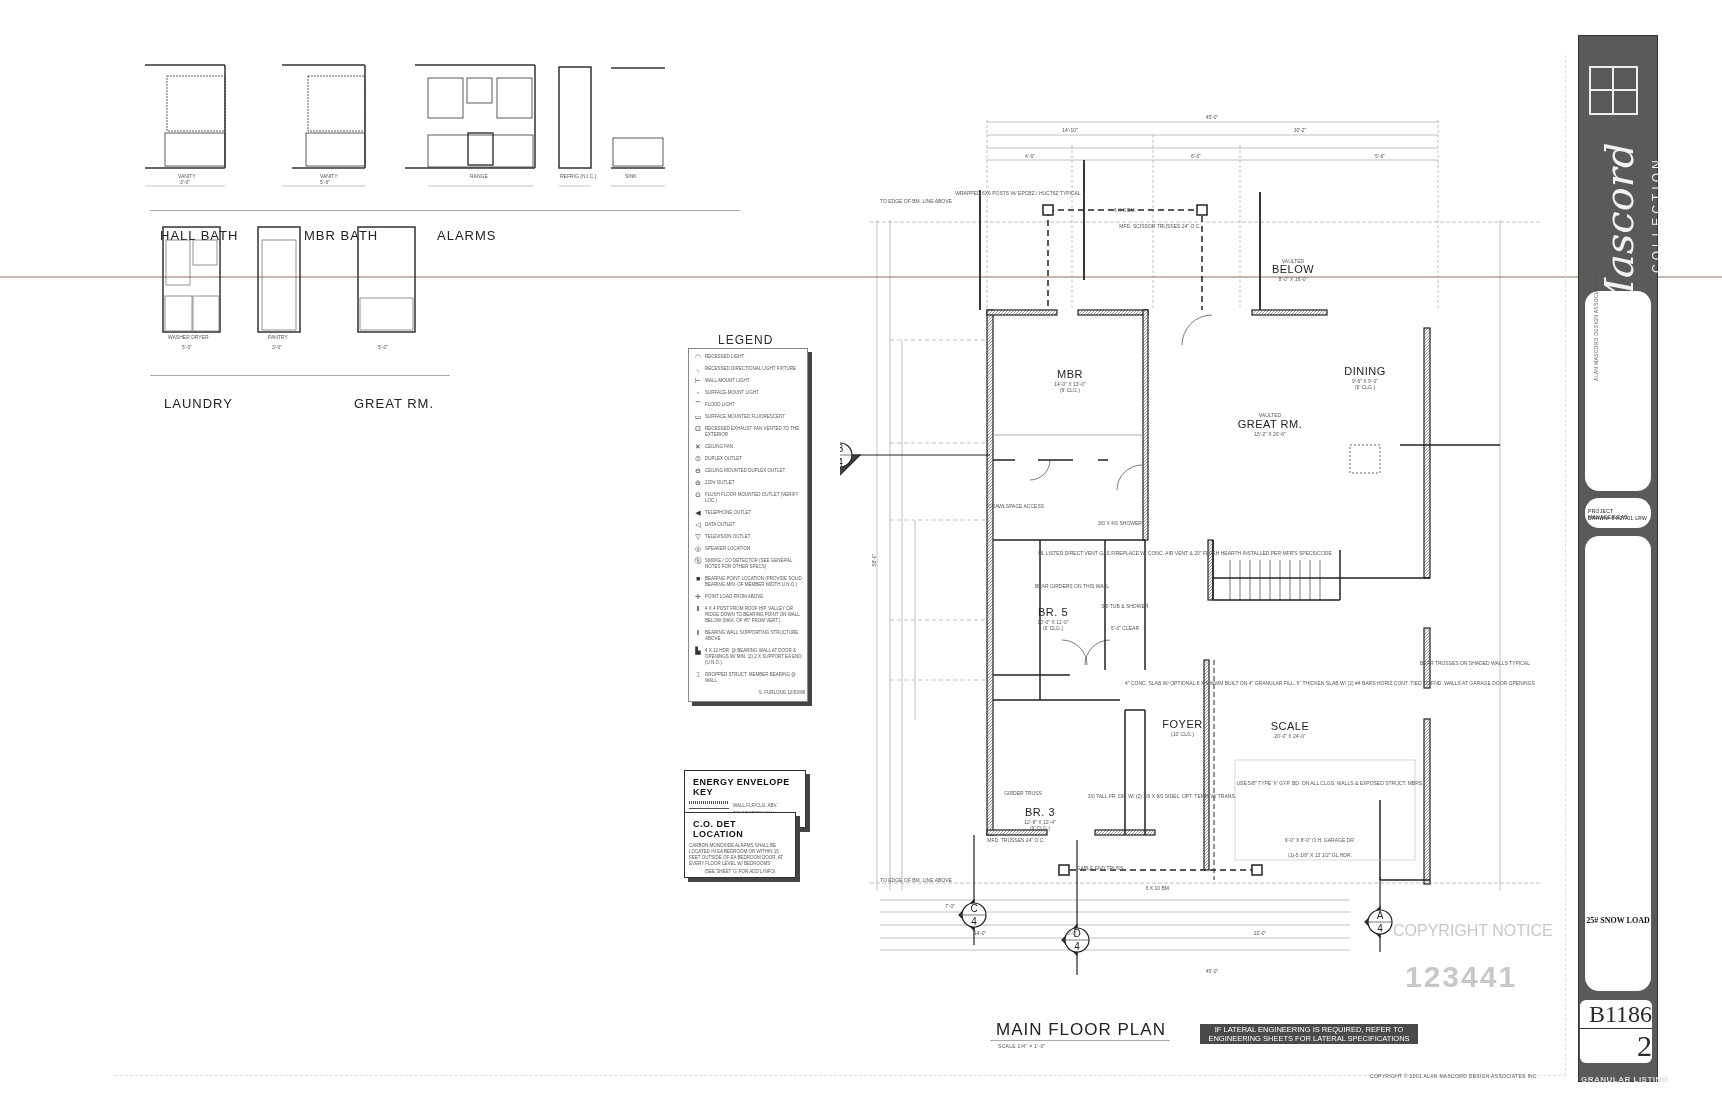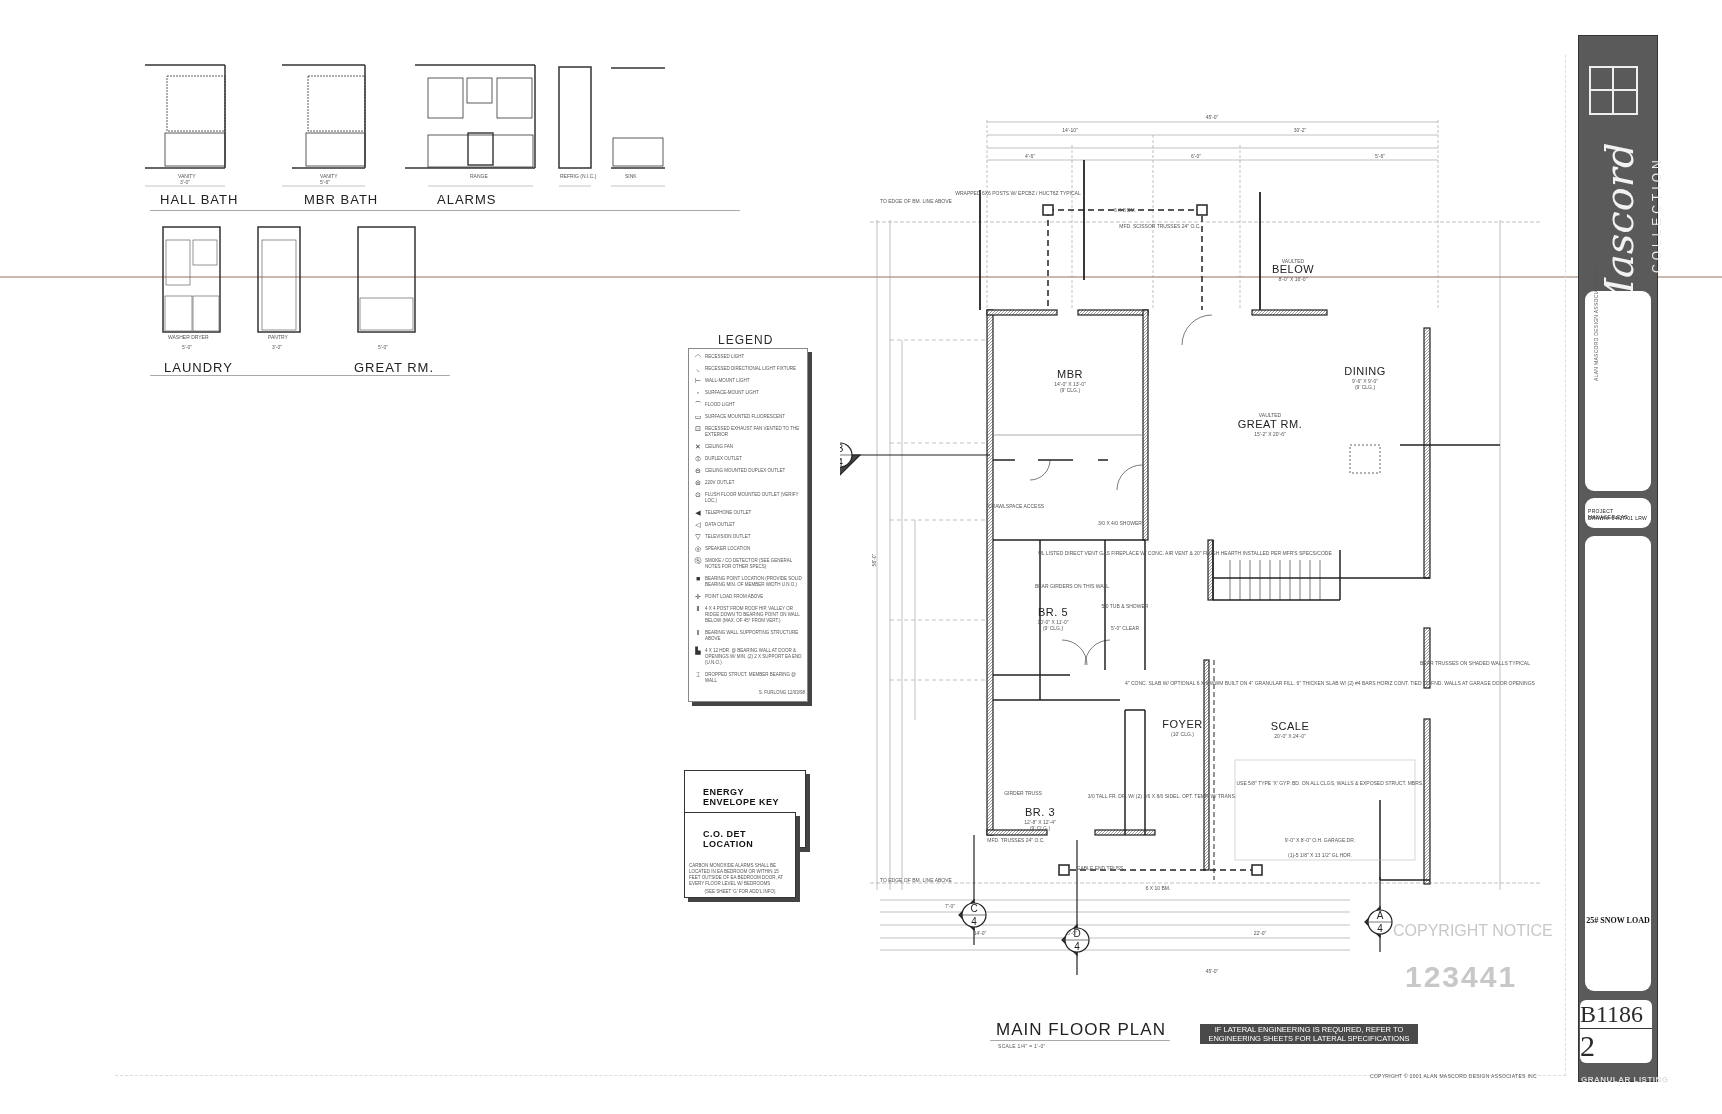--- a/index.html
+++ b/index.html
@@ -1,40 +1,40 @@
 <!DOCTYPE html>
 <html><head>
 <meta charset="utf-8">
 <style>
   html,body{margin:0;padding:0;background:#fff;}
   body{width:1722px;height:1114px;position:relative;overflow:hidden;font-family:"Liberation Sans",sans-serif;color:#2a2a2a;}
   .abs{position:absolute;}
   .hline{position:absolute;left:0;top:276px;width:1722px;height:2px;background:#c8b8b0;}
   .sheet-border{position:absolute;left:115px;top:55px;width:1450px;height:1020px;border-right:1px dashed #ddd;border-bottom:1px dashed #ddd;}
-  .elev-title{position:absolute;font-size:13px;letter-spacing:1px;color:#222;}
+  .elev-title{position:absolute;font-size:13px;letter-spacing:1px;color:#222;margin-top:36px;}
   .elev-line{position:absolute;height:1px;background:#aaa;}
   .tiny{font-size:5px;color:#555;position:absolute;letter-spacing:.3px;}
   
   .legend{position:absolute;left:688px;top:348px;width:118px;border:1px solid #888;background:#fff;box-shadow:4px 4px 0 #444;padding:2px 0;}
   .legend-title{position:absolute;left:718px;top:333px;font-size:12px;letter-spacing:1px;}
   .leg-item{display:flex;align-items:flex-start;font-size:4.5px;line-height:6px;padding:3px 2px;color:#555;}
   .leg-sym{width:14px;flex:0 0 14px;text-align:center;font-size:7px;color:#333;}
   .box{position:absolute;border:1.5px solid #333;background:#fff;box-shadow:4px 4px 0 #444;padding:2px 4px;}
-  .box h4{margin:14px;font-size:9px;letter-spacing:.5px;font-weight:bold;color:#111;}
+  .box h4{margin:4px;font-size:9px;letter-spacing:.5px;font-weight:bold;color:#111;}
   .box p{margin:2px 0 0 0;font-size:4.5px;line-height:6px;color:#555;}
   .room-label{position:absolute;font-size:11px;color:#222;letter-spacing:.5px;text-align:center;}
   .room-sub{position:absolute;font-size:5px;color:#555;text-align:center;}
   .title-block{position:absolute;left:1578px;top:35px;width:78px;height:1045px;background:#5a5a5a;border:1px solid #333;}
   .tb-logo-sq{position:absolute;left:10px;top:30px;width:45px;height:45px;border:2px solid #eee;}
   .tb-logo-sq:before{content:"";position:absolute;left:21px;top:0;width:2px;height:45px;background:#eee;}
   .tb-logo-sq:after{content:"";position:absolute;left:0;top:21px;width:45px;height:2px;background:#eee;}
   .tb-script{position:absolute;left:-45px;top:175px;width:170px;transform:rotate(-90deg);font-family:"DejaVu Serif",serif;font-style:italic;font-size:40px;color:#f2f2f2;text-align:center;}
   .tb-coll{position:absolute;left:20px;top:175px;width:160px;transform:rotate(-90deg);font-size:12px;letter-spacing:4px;color:#eee;}
-  .tb-white{position:absolute;left:6px;background:#fff;border-radius:9px;}
-  .sheet-id{position:absolute;left:1580px;top:1000px;width:72px;background:#fff;border-radius:6px;text-align:left;font-family:"Liberation Serif",serif;}
+  .tb-white{position:absolute;left:6px;background:#fff;border-radius:14px;}
+  .sheet-id{position:absolute;left:1580px;top:1000px;width:72px;background:#fff;border-radius:6px;text-align:right;font-family:"Liberation Serif",serif;}
   .eng-banner{position:absolute;left:1200px;top:1024px;width:218px;background:#4a4a4a;color:#fff;font-size:7.5px;font-weight:normal;text-align:center;line-height:9px;padding:1px 0;}
   .main-title{position:absolute;left:996px;top:1020px;font-size:17px;letter-spacing:1px;color:#222;}
   .watermark{position:absolute;color:#c8c8c8;}
   svg text{font-family:"Liberation Sans",sans-serif;}
 </style>
 </head>
 <body>
 
 <div class="hline"></div>
 <div class="sheet-border"></div>

